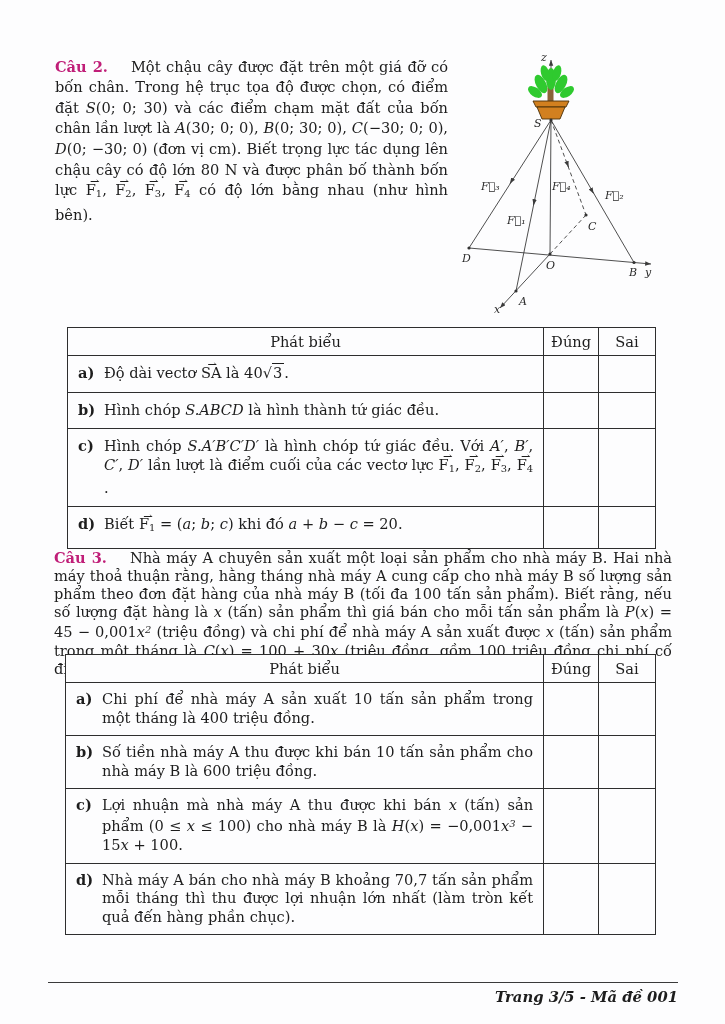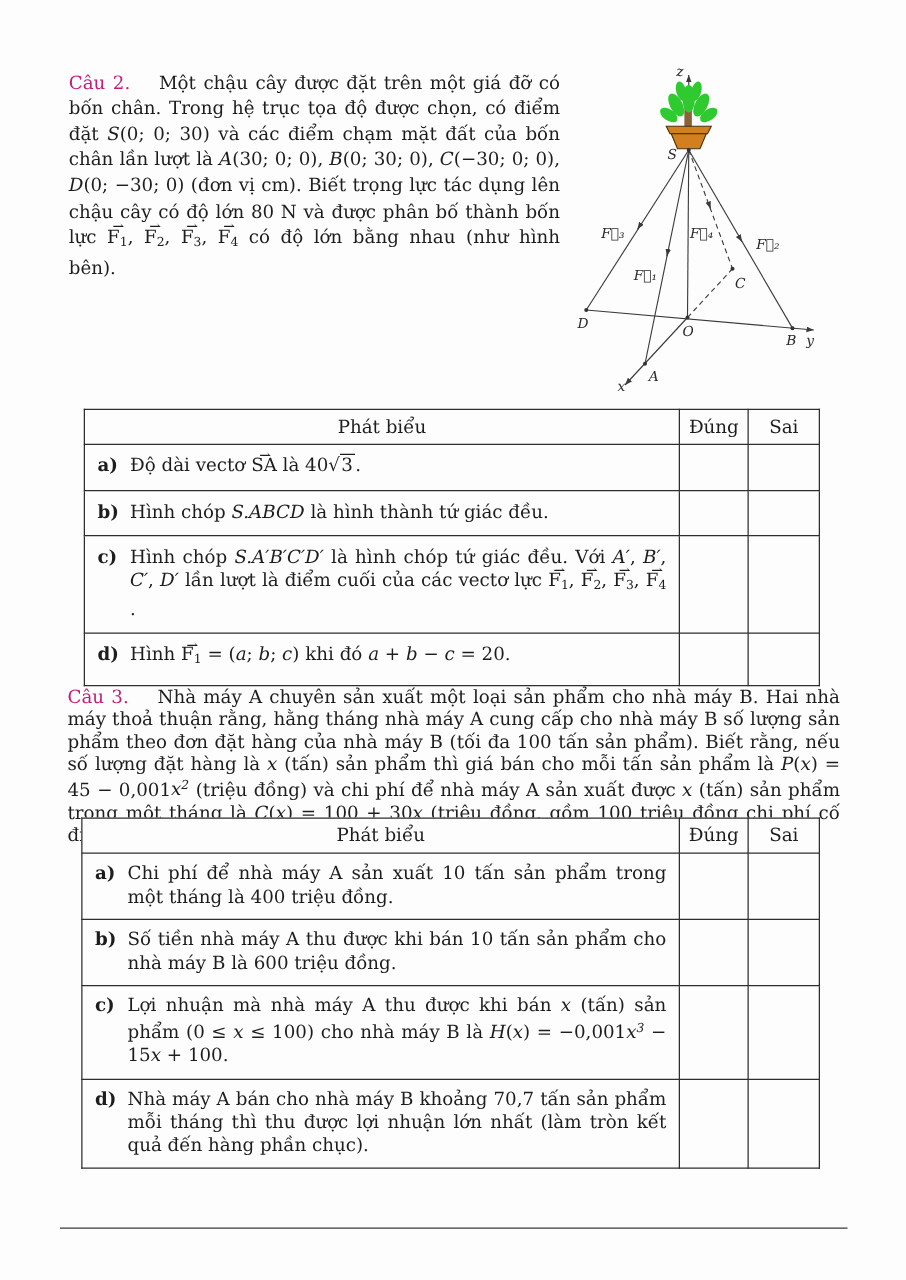--- a/index.html
+++ b/index.html
@@ -6,21 +6,21 @@
   body{background:#eef1f6;}
   .page{
     position:relative; width:725px; height:1024px; margin:0 auto;
     background:#fdfdfe; overflow:hidden;
     font-family:"DejaVu Serif", serif; color:var(--text,#1d1d1d);
   }
   
   .qpara{ position:absolute; text-align:justify; font-size:14.6px; }
   #q2-text{ left:55px; top:42px; width:393px; line-height:20.6px; }
   #q3-text{ left:54px; top:534px; width:618px; line-height:18.1px; }
-  .sg-qlabel{ font-weight:normal; color:var(--accent,#c01e78); margin-right:23px; }
+  .sg-qlabel{ font-weight:bold; color:var(--accent,#c01e78); margin-right:23px; }
   .sg-i{ font-style:italic; }
   .sg-vec{ position:relative; display:inline-block; vertical-align:baseline; }
   .sg-vec::after{
     content:"\21C0"; position:absolute; left:55%; transform:translateX(-50%);
     top:-0.78em; font-size:0.78em; font-style:normal; letter-spacing:0;
   }
   .sg-sqrt .rad{ border-top:1px solid currentColor; padding:0 2px 0 1px; }
   sub,sup{ font-size:68%; }
   sub{ vertical-align:-0.25em; }
   sup{ vertical-align:0.45em; }
@@ -170,21 +170,21 @@
               <div class="stmt-text"><span>Hình chóp </span><span class="sg-i">S.A′B′C′D′</span><span> là hình chóp tứ giác đều. Với </span><span class="sg-i">A′</span><span>, </span><span class="sg-i">B′</span><span>, </span><span class="sg-i">C′</span><span>, </span><span class="sg-i">D′</span><span> lần lượt là điểm cuối của các vectơ lực </span><span class="sg-vec">F<sub>1</sub></span><span>, </span><span class="sg-vec">F<sub>2</sub></span><span>, </span><span class="sg-vec">F<sub>3</sub></span><span>, </span><span class="sg-vec">F<sub>4</sub></span><span>.</span></div>
             </div>
           </td>
           <td class="ans"></td>
           <td class="ans"></td>
         </tr>
         <tr>
           <td>
             <div class="stmt">
               <span class="rowkey">d)</span>
-              <div class="stmt-text"><span>Hình </span><span class="sg-vec">F<sub>1</sub></span><span> = (</span><span class="sg-i">a</span><span>; </span><span class="sg-i">b</span><span>; </span><span class="sg-i">c</span><span>) khi đó </span><span class="sg-i">a</span><span> + </span><span class="sg-i">b</span><span> − </span><span class="sg-i">c</span><span> = 20.</span></div>
+              <div class="stmt-text"><span>Biết </span><span class="sg-vec">F<sub>1</sub></span><span> = (</span><span class="sg-i">a</span><span>; </span><span class="sg-i">b</span><span>; </span><span class="sg-i">c</span><span>) khi đó </span><span class="sg-i">a</span><span> + </span><span class="sg-i">b</span><span> − </span><span class="sg-i">c</span><span> = 20.</span></div>
             </div>
           </td>
           <td class="ans"></td>
           <td class="ans"></td>
         </tr>
       </tbody>
   </table>
 
   <p class="qpara" id="q3-text"><span class="sg-qlabel">Câu 3.</span><span>Nhà máy A chuyên sản xuất một loại sản phẩm cho nhà máy B. Hai nhà máy thoả thuận rằng, hằng tháng nhà máy A cung cấp cho nhà máy B số lượng sản phẩm theo đơn đặt hàng của nhà máy B (tối đa 100 tấn sản phẩm). Biết rằng, nếu số lượng đặt hàng là </span><span class="sg-i">x</span><span> (tấn) sản phẩm thì giá bán cho mỗi tấn sản phẩm là </span><span class="sg-i">P</span><span>(</span><span class="sg-i">x</span><span>) = 45 − 0,001</span><span class="sg-i">x<sup>2</sup></span><span> (triệu đồng) và chi phí để nhà máy A sản xuất được </span><span class="sg-i">x</span><span> (tấn) sản phẩm trong một tháng là </span><span class="sg-i">C</span><span>(</span><span class="sg-i">x</span><span>) = 100 + 30</span><span class="sg-i">x</span><span> (triệu đồng, gồm 100 triệu đồng chi phí cố định và 30 triệu đồng cho mỗi tấn sản phẩm).</span></p>
 
@@ -239,14 +239,15 @@
               <div class="stmt-text"><span>Nhà máy A bán cho nhà máy B khoảng 70,7 tấn sản phẩm mỗi tháng thì thu được lợi nhuận lớn nhất (làm tròn kết quả đến hàng phần chục).</span></div>
             </div>
           </td>
           <td class="ans"></td>
           <td class="ans"></td>
         </tr>
       </tbody>
   </table>
 
   <div class="footer-rule"></div>
+  <div class="footer-text">Trang 3/5 - Mã đề 001</div>
 
 </div>
 
 </body></html>

